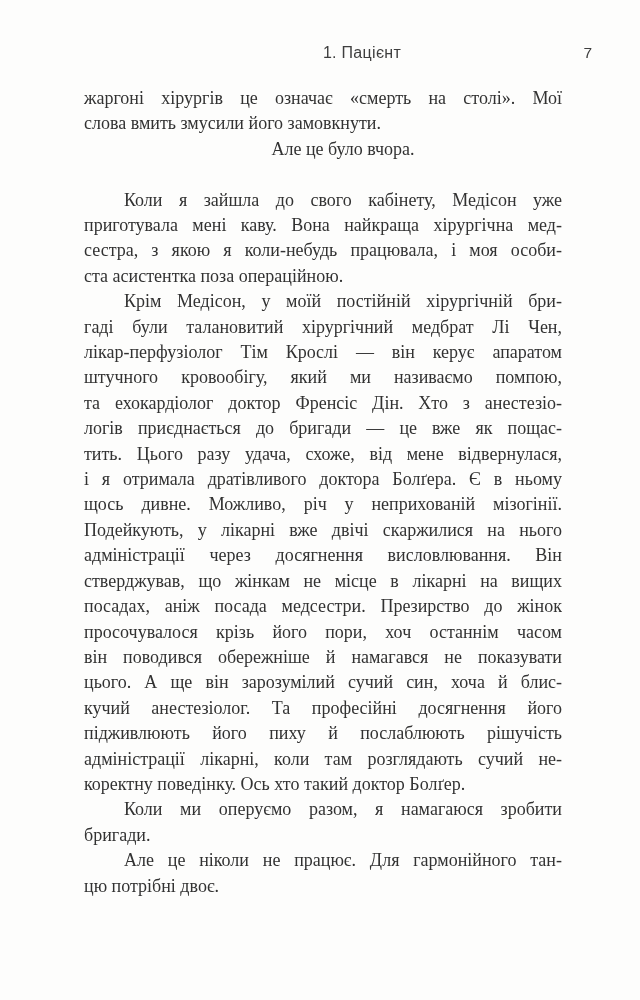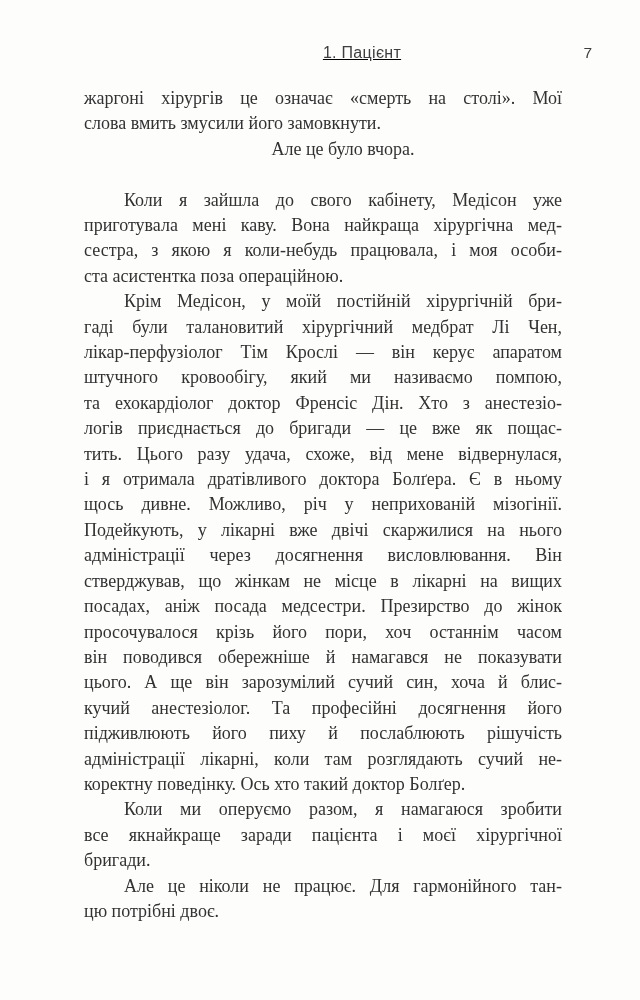--- a/index.html
+++ b/index.html
@@ -14,21 +14,20 @@
     background: #fdfdfc;
     overflow: hidden;
     font-family: "Liberation Serif", serif;
   }
   .header {
     position: absolute;
     top: 44px;
     left: 84px;
     right: 0;
     height: 22px;
-    text-decoration: underline;
   }
   .chapter {
     text-align: center;
     font-family: "Liberation Sans", sans-serif;
     font-size: 16px;
     letter-spacing: 0.3px;
     color: #3e3e3e;
   }
   .pagenum {
     position: absolute;
@@ -93,18 +92,17 @@
       <div class="line just">стверджував, що жінкам не місце в лікарні на вищих</div>
       <div class="line just">посадах, аніж посада медсестри. Презирство до жінок</div>
       <div class="line just">просочувалося крізь його пори, хоч останнім часом</div>
       <div class="line just">він поводився обережніше й намагався не показувати</div>
       <div class="line just">цього. А ще він зарозумілий сучий син, хоча й блис-</div>
       <div class="line just">кучий анестезіолог. Та професійні досягнення його</div>
       <div class="line just">підживлюють його пиху й послаблюють рішучість</div>
       <div class="line just">адміністрації лікарні, коли там розглядають сучий не-</div>
       <div class="line">коректну поведінку. Ось хто такий доктор Болґер.</div>
       <div class="line just indent">Коли ми оперуємо разом, я намагаюся зробити</div>
-      <div class="line just">все якнайкраще заради пацієнта і моєї хірургічної</div>
       <div class="line">бригади.</div>
       <div class="line just indent">Але це ніколи не працює. Для гармонійного тан-</div>
       <div class="line">цю потрібні двоє.</div>
     </div>
 </div>
 
 </body></html>

